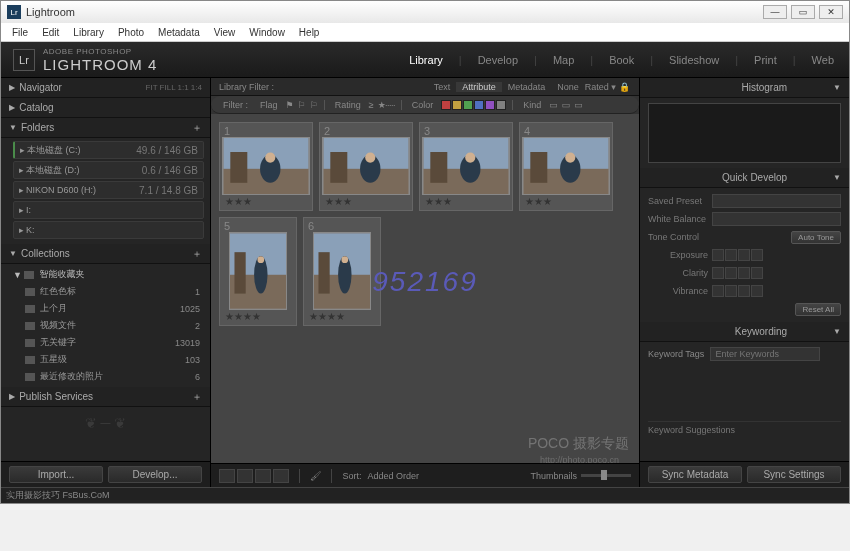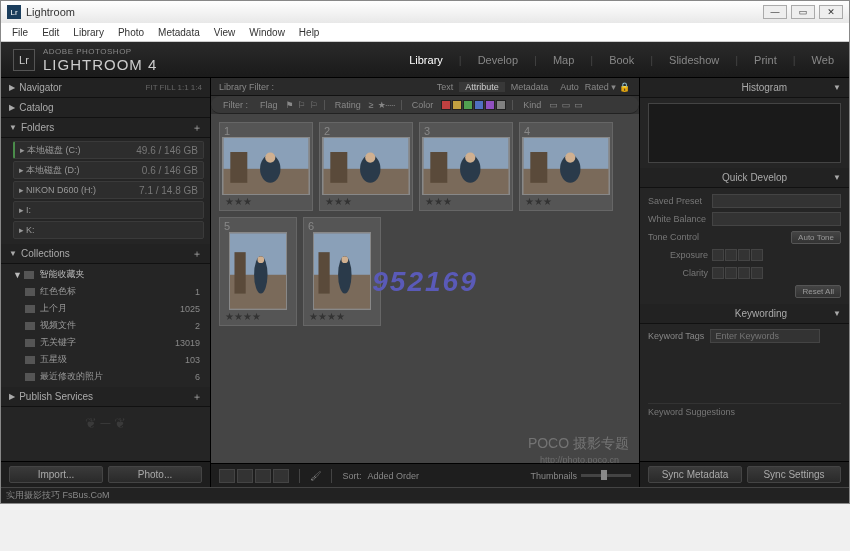--- a/index.html
+++ b/index.html
@@ -52,21 +52,21 @@
 .attrbar .sep { width: 1px; height: 10px; background: #555; margin: 0 2px; }
 .stars span { color: #888; font-size: 9px; letter-spacing: -1px; }
 .swatches { display: flex; gap: 1px; }
 .swatch { width: 10px; height: 10px; border: 1px solid #222; }
 .grid { flex: 1; background: #454545; padding: 8px; display: flex; flex-wrap: wrap; gap: 6px; align-content: flex-start; position: relative; overflow: hidden; }
 .cell { width: 94px; background: #555; border: 1px solid #666; padding: 2px; }
 .cell .num { font-size: 11px; color: #888; height: 12px; padding-left: 2px; }
 .thumb { width: 88px; height: 58px; border: 1px solid #888; display: block; }
 .thumb.portrait { width: 58px; height: 78px; margin: 0 auto; }
 .cell .stars { color: #333; font-size: 10px; padding: 1px 3px; }
-.watermark { position: absolute; left: 50%; top: 48%; transform: translate(-50%,-50%); font-size: 28px; font-weight: bold; color: #5a5ab8; letter-spacing: 2px; font-style: italic; pointer-events: none; }
+.watermark { position: absolute; left: 50%; top: 48%; transform: translate(-50%,-50%); font-size: 28px; font-weight: normal; color: #5a5ab8; letter-spacing: 2px; font-style: italic; pointer-events: none; }
 .wm2 { position: absolute; right: 10px; bottom: 10px; color: rgba(200,200,200,0.35); font-size: 14px; pointer-events: none; }
 .wm3 { position: absolute; right: 20px; bottom: -2px; color: rgba(180,180,180,0.35); font-size: 9px; pointer-events: none; }
 .toolbar { height: 24px; background: #1e1e1e; border-top: 1px solid #000; display: flex; align-items: center; padding: 0 8px; font-size: 9px; color: #888; gap: 6px; }
 .toolbar .views { display: flex; gap: 2px; }
 .toolbar .vbtn { width: 16px; height: 14px; background: #333; border: 1px solid #444; }
 .toolbar .sep { width: 1px; height: 14px; background: #444; margin: 0 4px; }
 .toolbar .right { margin-left: auto; display: flex; align-items: center; gap: 4px; }
 .slider-track { width: 50px; height: 3px; background: #444; position: relative; }
 .slider-thumb { position: absolute; width: 6px; height: 10px; background: #888; top: -4px; left: 20px; }
 .hist { height: 60px; margin: 5px 8px; background: #1a1a1a; border: 1px solid #444; }
@@ -218,32 +218,32 @@
             </div>
         </div>
         <div class="panel-header">
           <span class="tri">▶</span>
           <span>Publish Services</span>
           <span style="margin-left:auto">＋</span>
         </div>
         <div class="ornament">❦ ─ ❦</div>
         <div class="left-bottom">
           <div class="btn">Import...</div>
-          <div class="btn">Photo...</div>
+          <div class="btn">Develop...</div>
         </div>
       </div>
 
       <div class="center">
         <div class="filterbar">
           <span>Library Filter :</span>
           <span style="flex:1"></span>
           <span class="tab">Text</span>
           <span class="tab active">Attribute</span>
           <span class="tab">Metadata</span>
-          <span class="tab">Auto</span>
+          <span class="tab">None</span>
           <span class="rated">Rated ▾</span>
           <span>🔒</span>
         </div>
         <div class="attrbar">
           <span class="lbl">Filter :</span>
           <span class="lbl">Flag</span>
           <span>⚑</span>
           <span>⚐</span>
           <span>⚐</span>
           <span class="sep"></span>
@@ -394,20 +394,29 @@
           <div class="qd-row">
               <span class="ql" style="text-align:right">Clarity</span>
               <div class="qd-stepper">
                 <div class="st"></div>
                 <div class="st"></div>
                 <div class="st"></div>
                 <div class="st"></div>
               </div>
             </div>
           <div class="qd-row">
+              <span class="ql" style="text-align:right">Vibrance</span>
+              <div class="qd-stepper">
+                <div class="st"></div>
+                <div class="st"></div>
+                <div class="st"></div>
+                <div class="st"></div>
+              </div>
+            </div>
+          <div class="qd-row">
               <span style="flex:1"></span>
               <span class="qd-btn">Reset All</span>
             </div>
         </div>
         <div class="panel-header right">
           <span>Keywording</span>
           <span class="tri">▼</span>
         </div>
         <div class="kw-body">
           <div style="display:flex;align-items:center">

